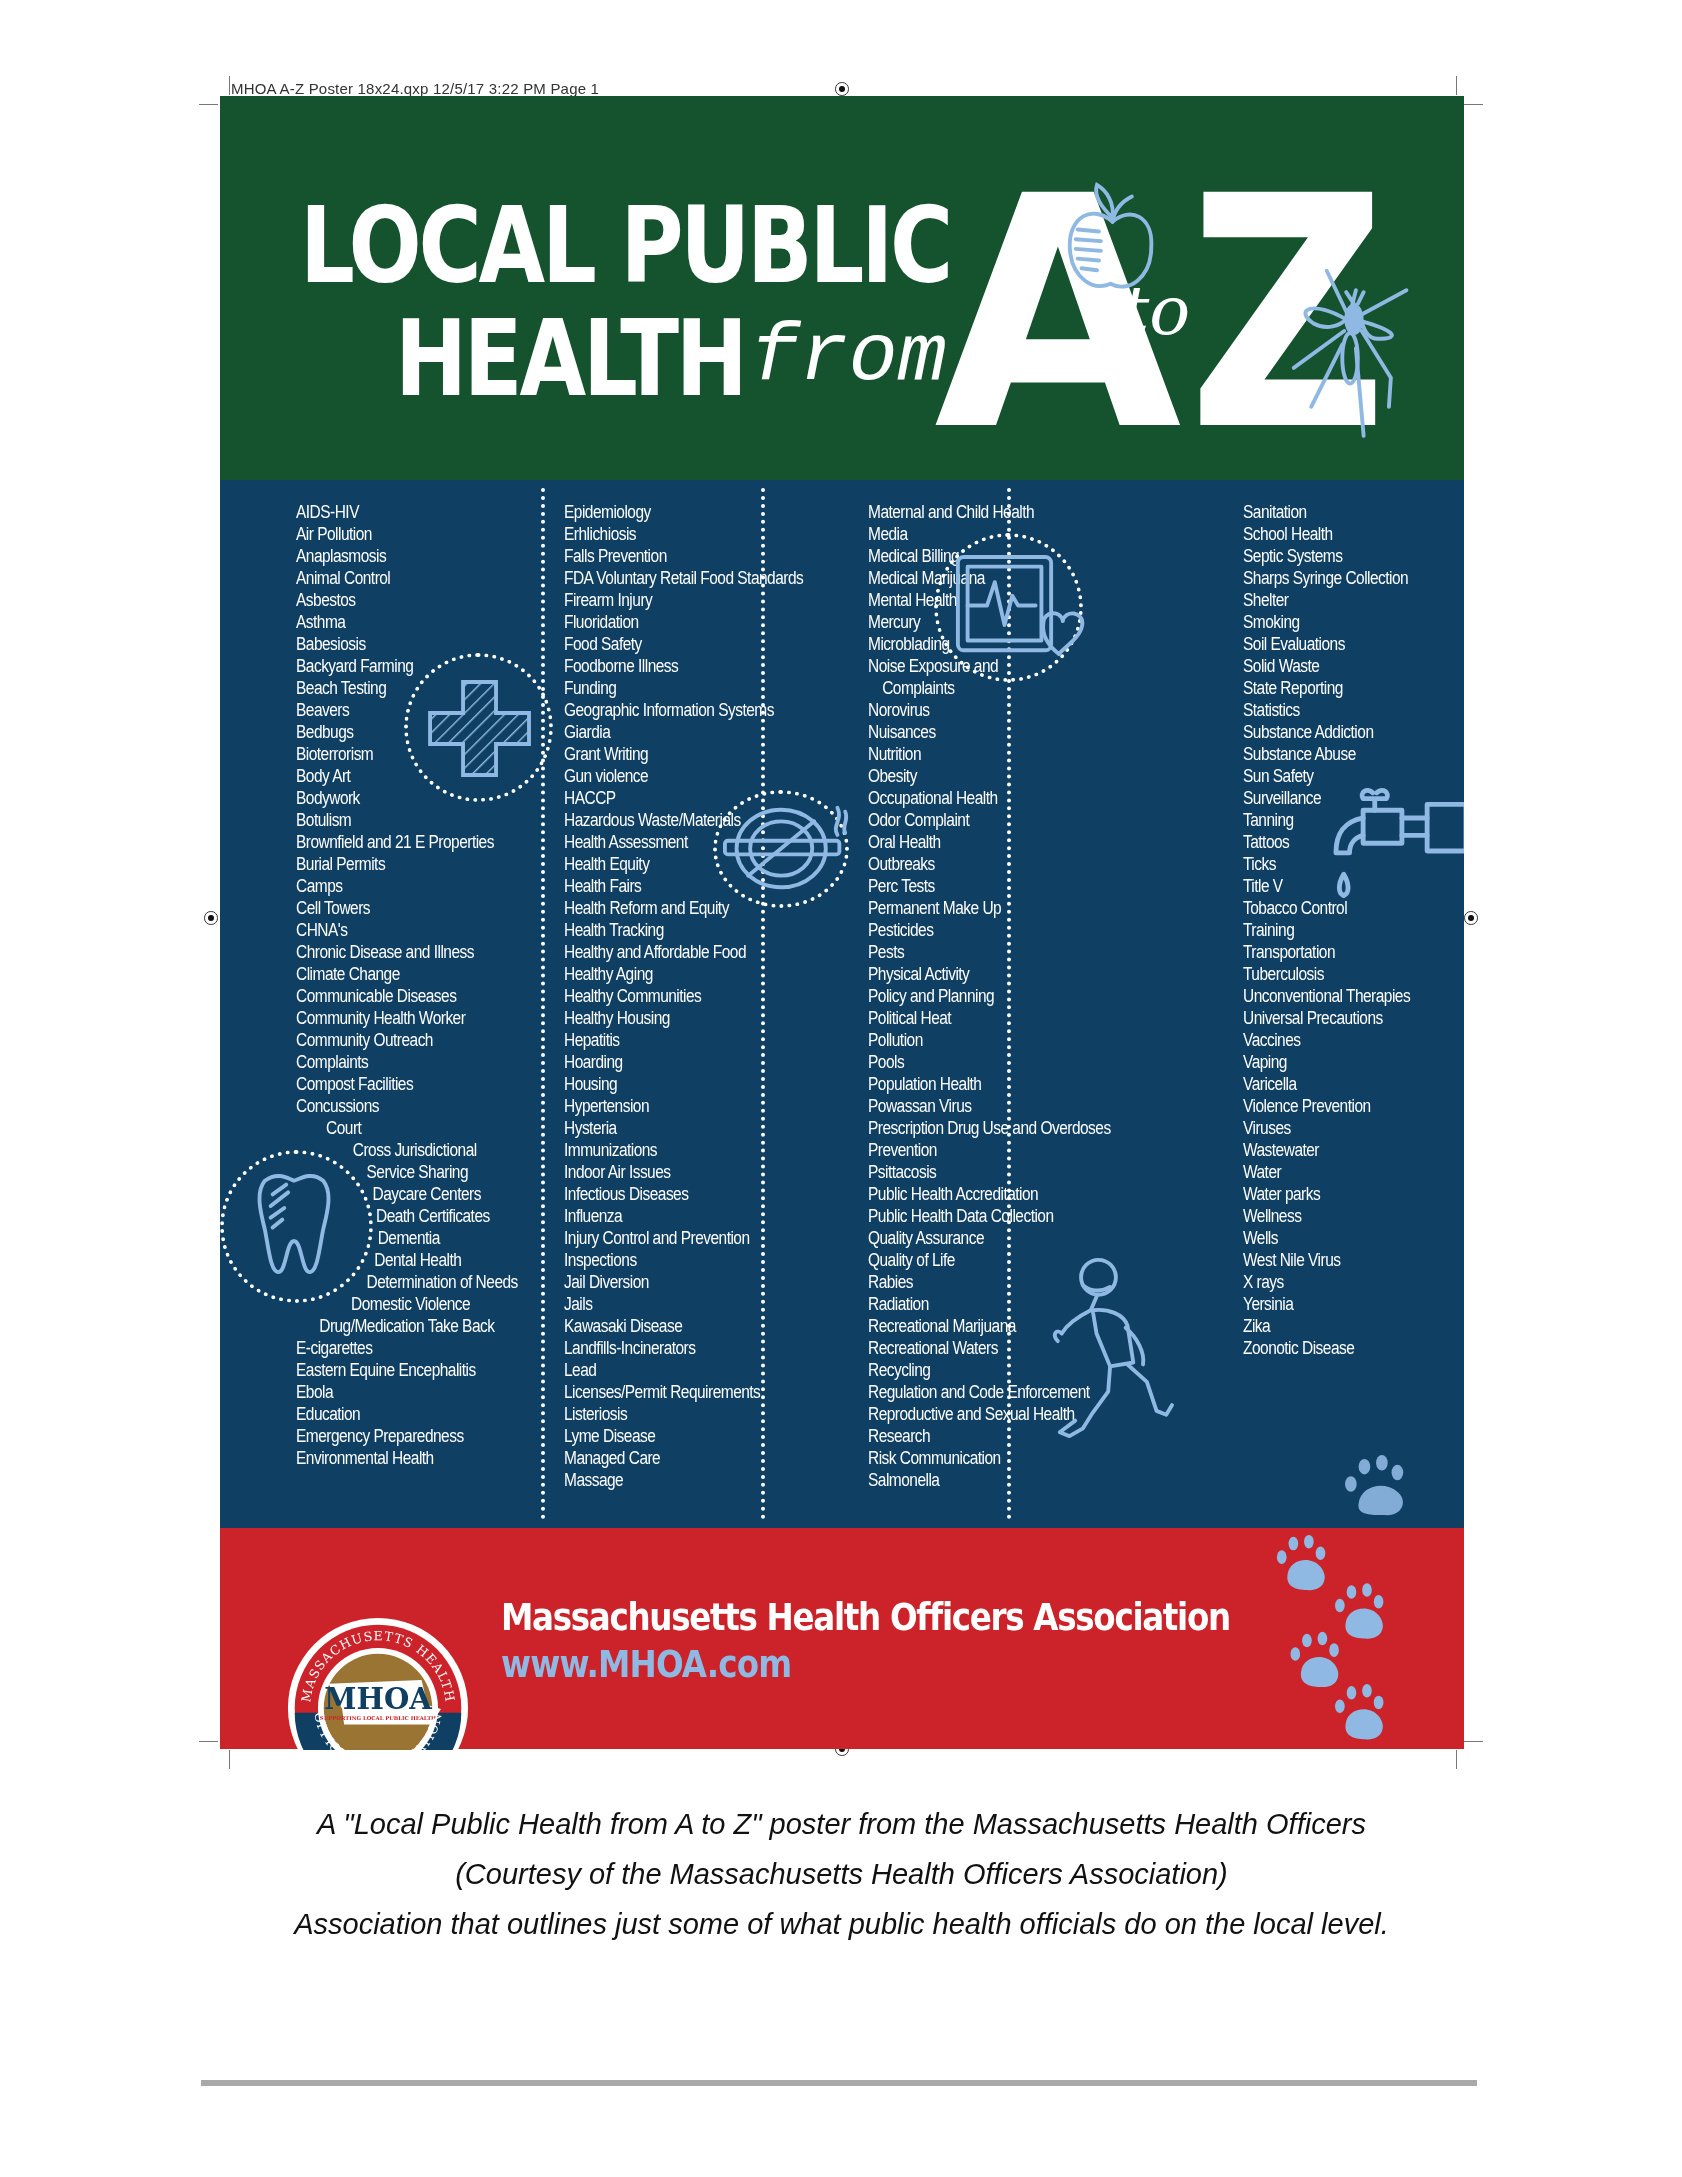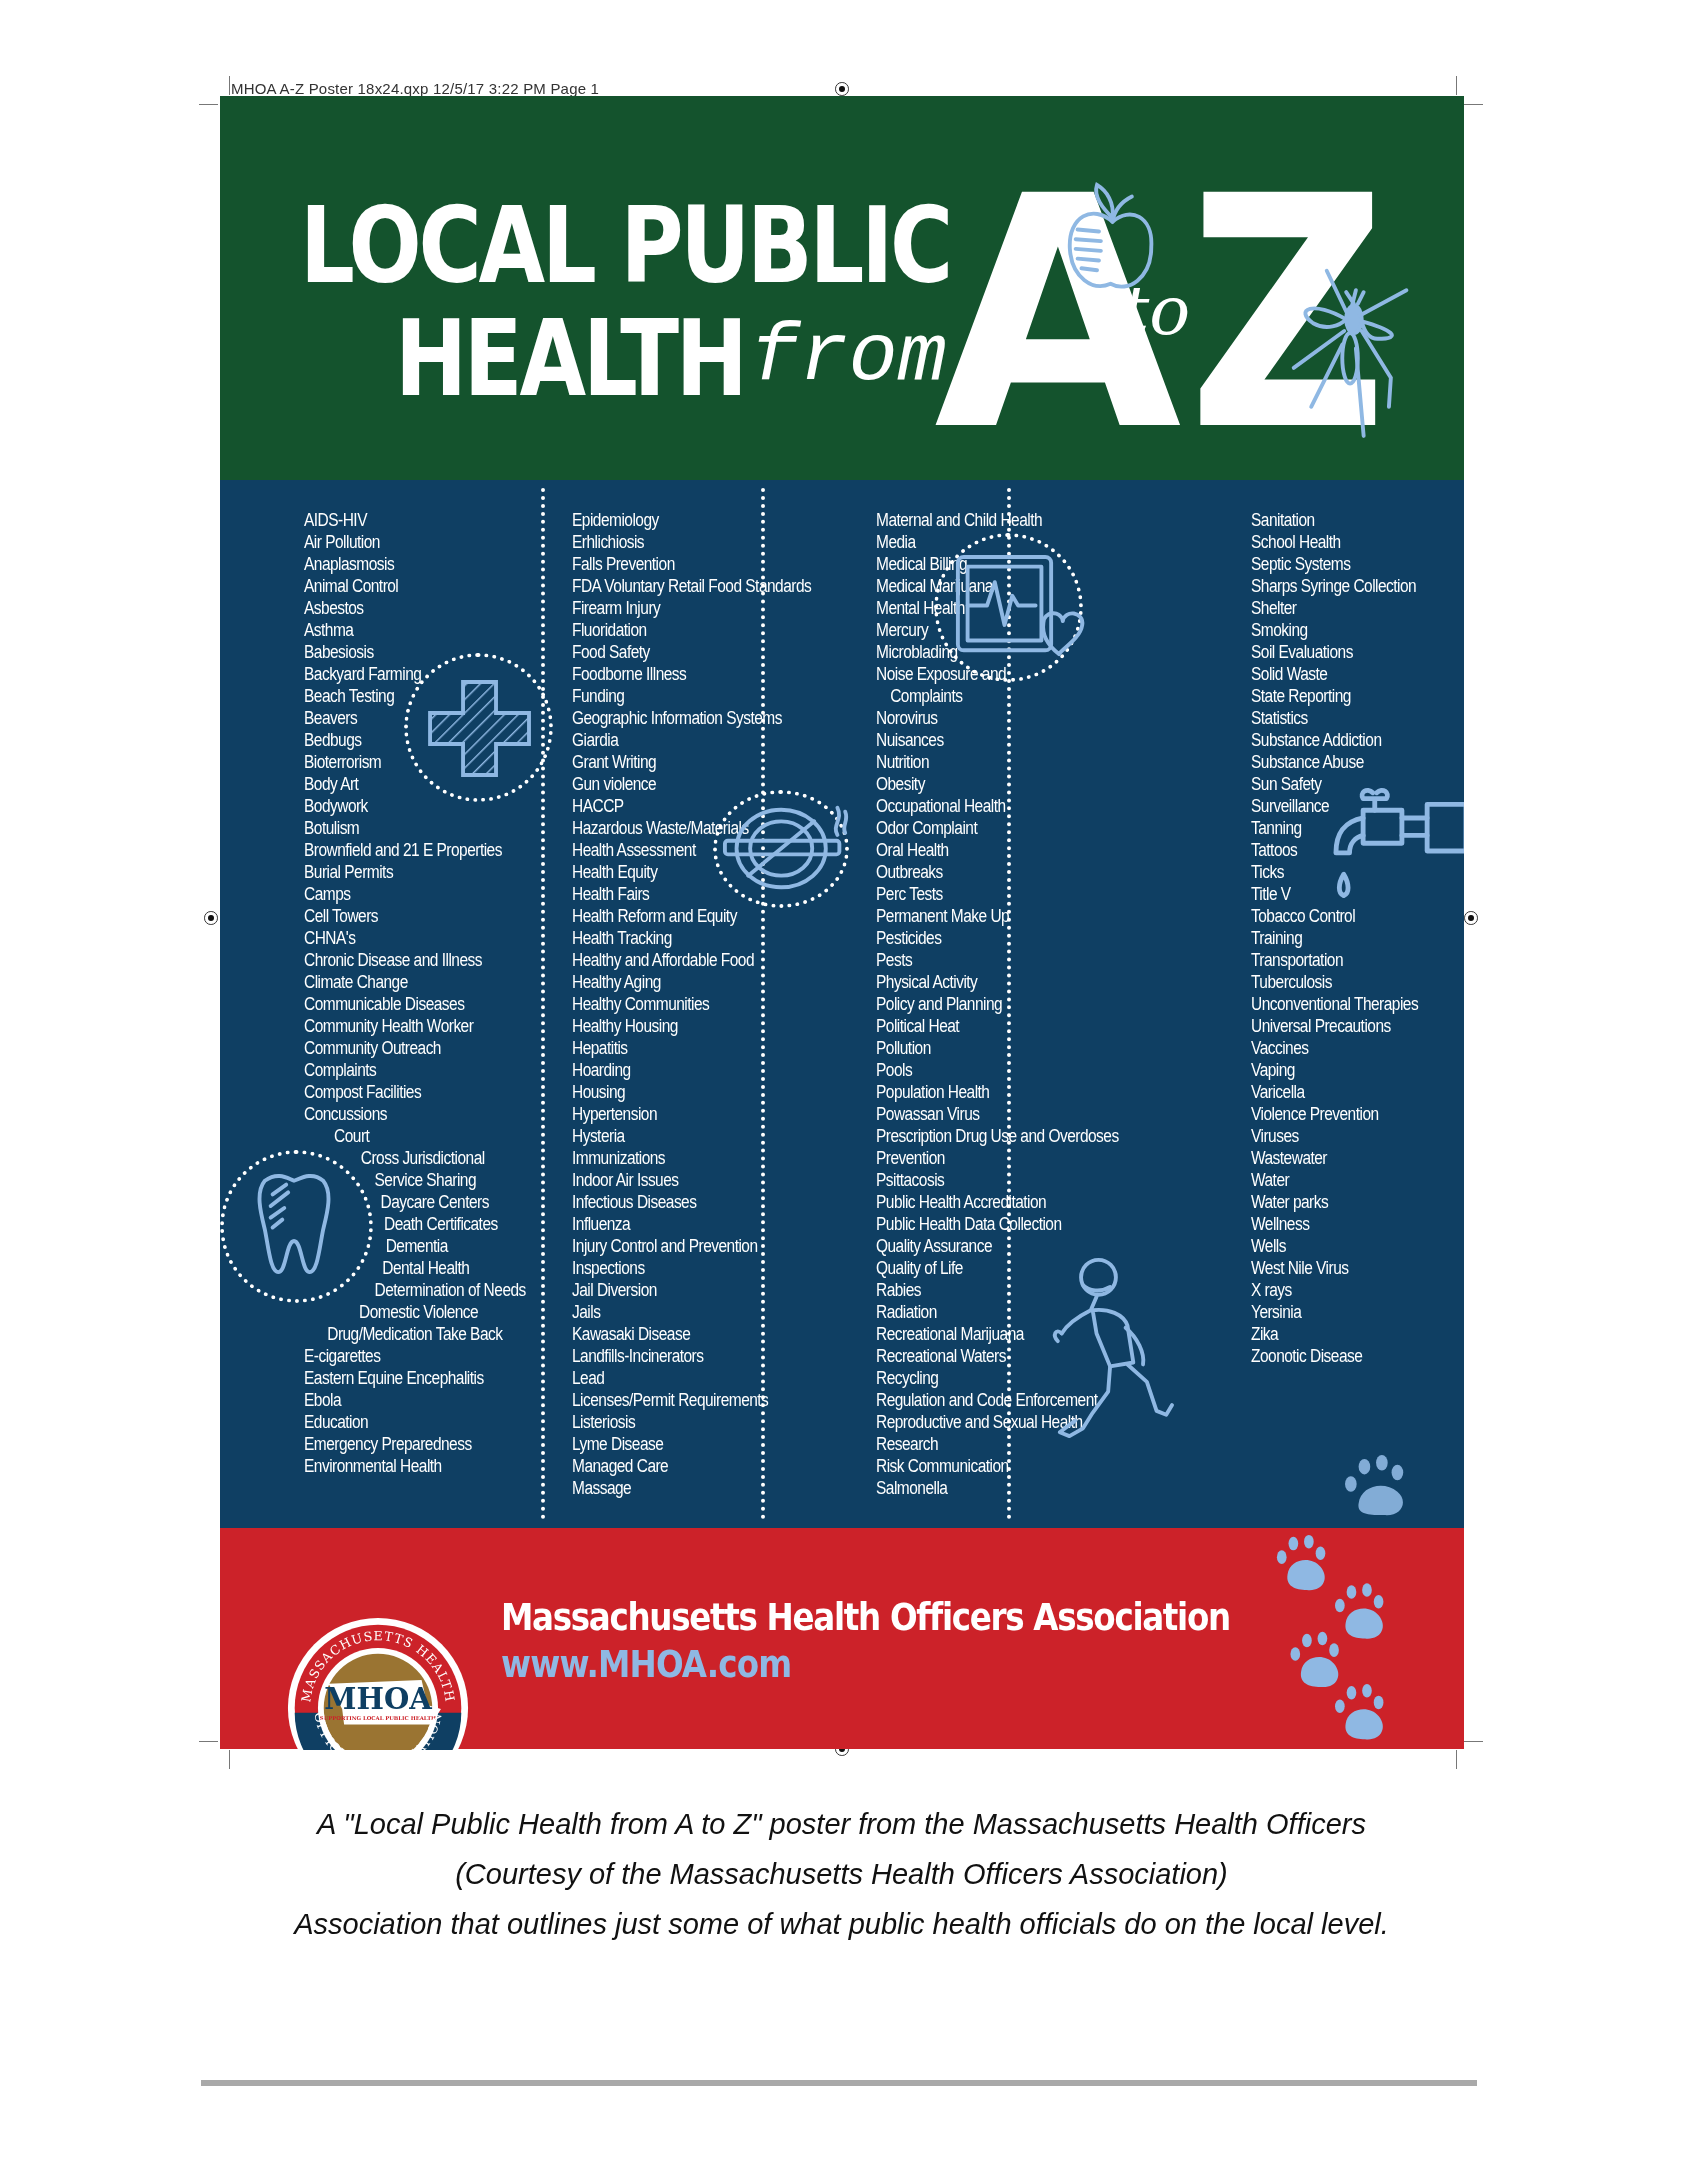--- a/index.html
+++ b/index.html
@@ -13,21 +13,21 @@
   .body{position:absolute;left:0;top:384px;width:1244px;height:1048px;background:#0f3f63;}
   .footer{position:absolute;left:0;top:1432px;width:1244px;height:221px;background:#cc2229;}
   .t-line{position:absolute;color:#fff;font-family:"DejaVu Sans",sans-serif;font-weight:bold;letter-spacing:-3.9px;transform-origin:left top;white-space:nowrap;}
   .t1{left:80px;top:89px;font-size:105px;transform:scaleX(0.82);}
   .t2{left:175px;top:202px;font-size:105px;transform:scaleX(0.82);}
   .script{position:absolute;color:#fff;font-family:"DejaVu Serif",serif;font-style:italic;white-space:nowrap;}
   .from{left:530px;top:215px;font-size:82px;font-family:Liberation Mono, monospace;}
   .to{left:902px;top:175px;font-size:68px;text-align:center;}
   .bigA{position:absolute;left:714px;top:58px;color:#fff;font-family:"DejaVu Sans",sans-serif;font-weight:bold;font-size:320px;line-height:320px;}
   .bigZ{position:absolute;left:968px;top:58px;color:#fff;font-family:"DejaVu Sans",sans-serif;font-weight:bold;font-size:320px;line-height:320px;transform:scaleX(0.86);transform-origin:left top;}
-  .col{position:absolute;top:21.3px;margin:8px;padding:0;list-style:none;}
+  .col{position:absolute;top:21.3px;margin:0;padding:0;list-style:none;}
   .col li{color:#ffffff;font-family:"Liberation Sans",sans-serif;font-size:18px;line-height:22px;height:22px;white-space:nowrap;letter-spacing:-0.6px;transform:scaleX(0.86);transform-origin:left center;}
   .c1{left:76px;} .c2{left:344px;} .c3{left:648px;} .c4{left:1023px;}
   .divider{position:absolute;top:7.8px;width:0;height:1032px;border-left:4.9px dotted #ffffff;}
   .d1{left:321px;} .d2{left:541px;} .d3{left:787px;}
   .circle{position:absolute;border:4.9px dotted #ffffff;border-radius:50%;box-sizing:border-box;}
   .org-name{position:absolute;left:281px;top:68px;color:#fff;font-family:"DejaVu Sans",sans-serif;font-weight:bold;font-size:37px;letter-spacing:-1.5px;white-space:nowrap;transform:scaleX(0.88);transform-origin:left top;}
   .org-url{position:absolute;left:281px;top:115px;color:#8fb8e3;font-family:"DejaVu Sans",sans-serif;font-weight:bold;font-size:37px;letter-spacing:-1px;white-space:nowrap;transform:scaleX(0.88);transform-origin:left top;}
   .logo{position:absolute;left:66px;top:88px;width:184px;height:184px;}
   .caption{position:absolute;left:0;width:1683px;text-align:center;font-family:"Liberation Sans",sans-serif;font-style:italic;font-size:29px;color:#111;line-height:50px;top:1799px;}
   .caption div{white-space:nowrap;}

